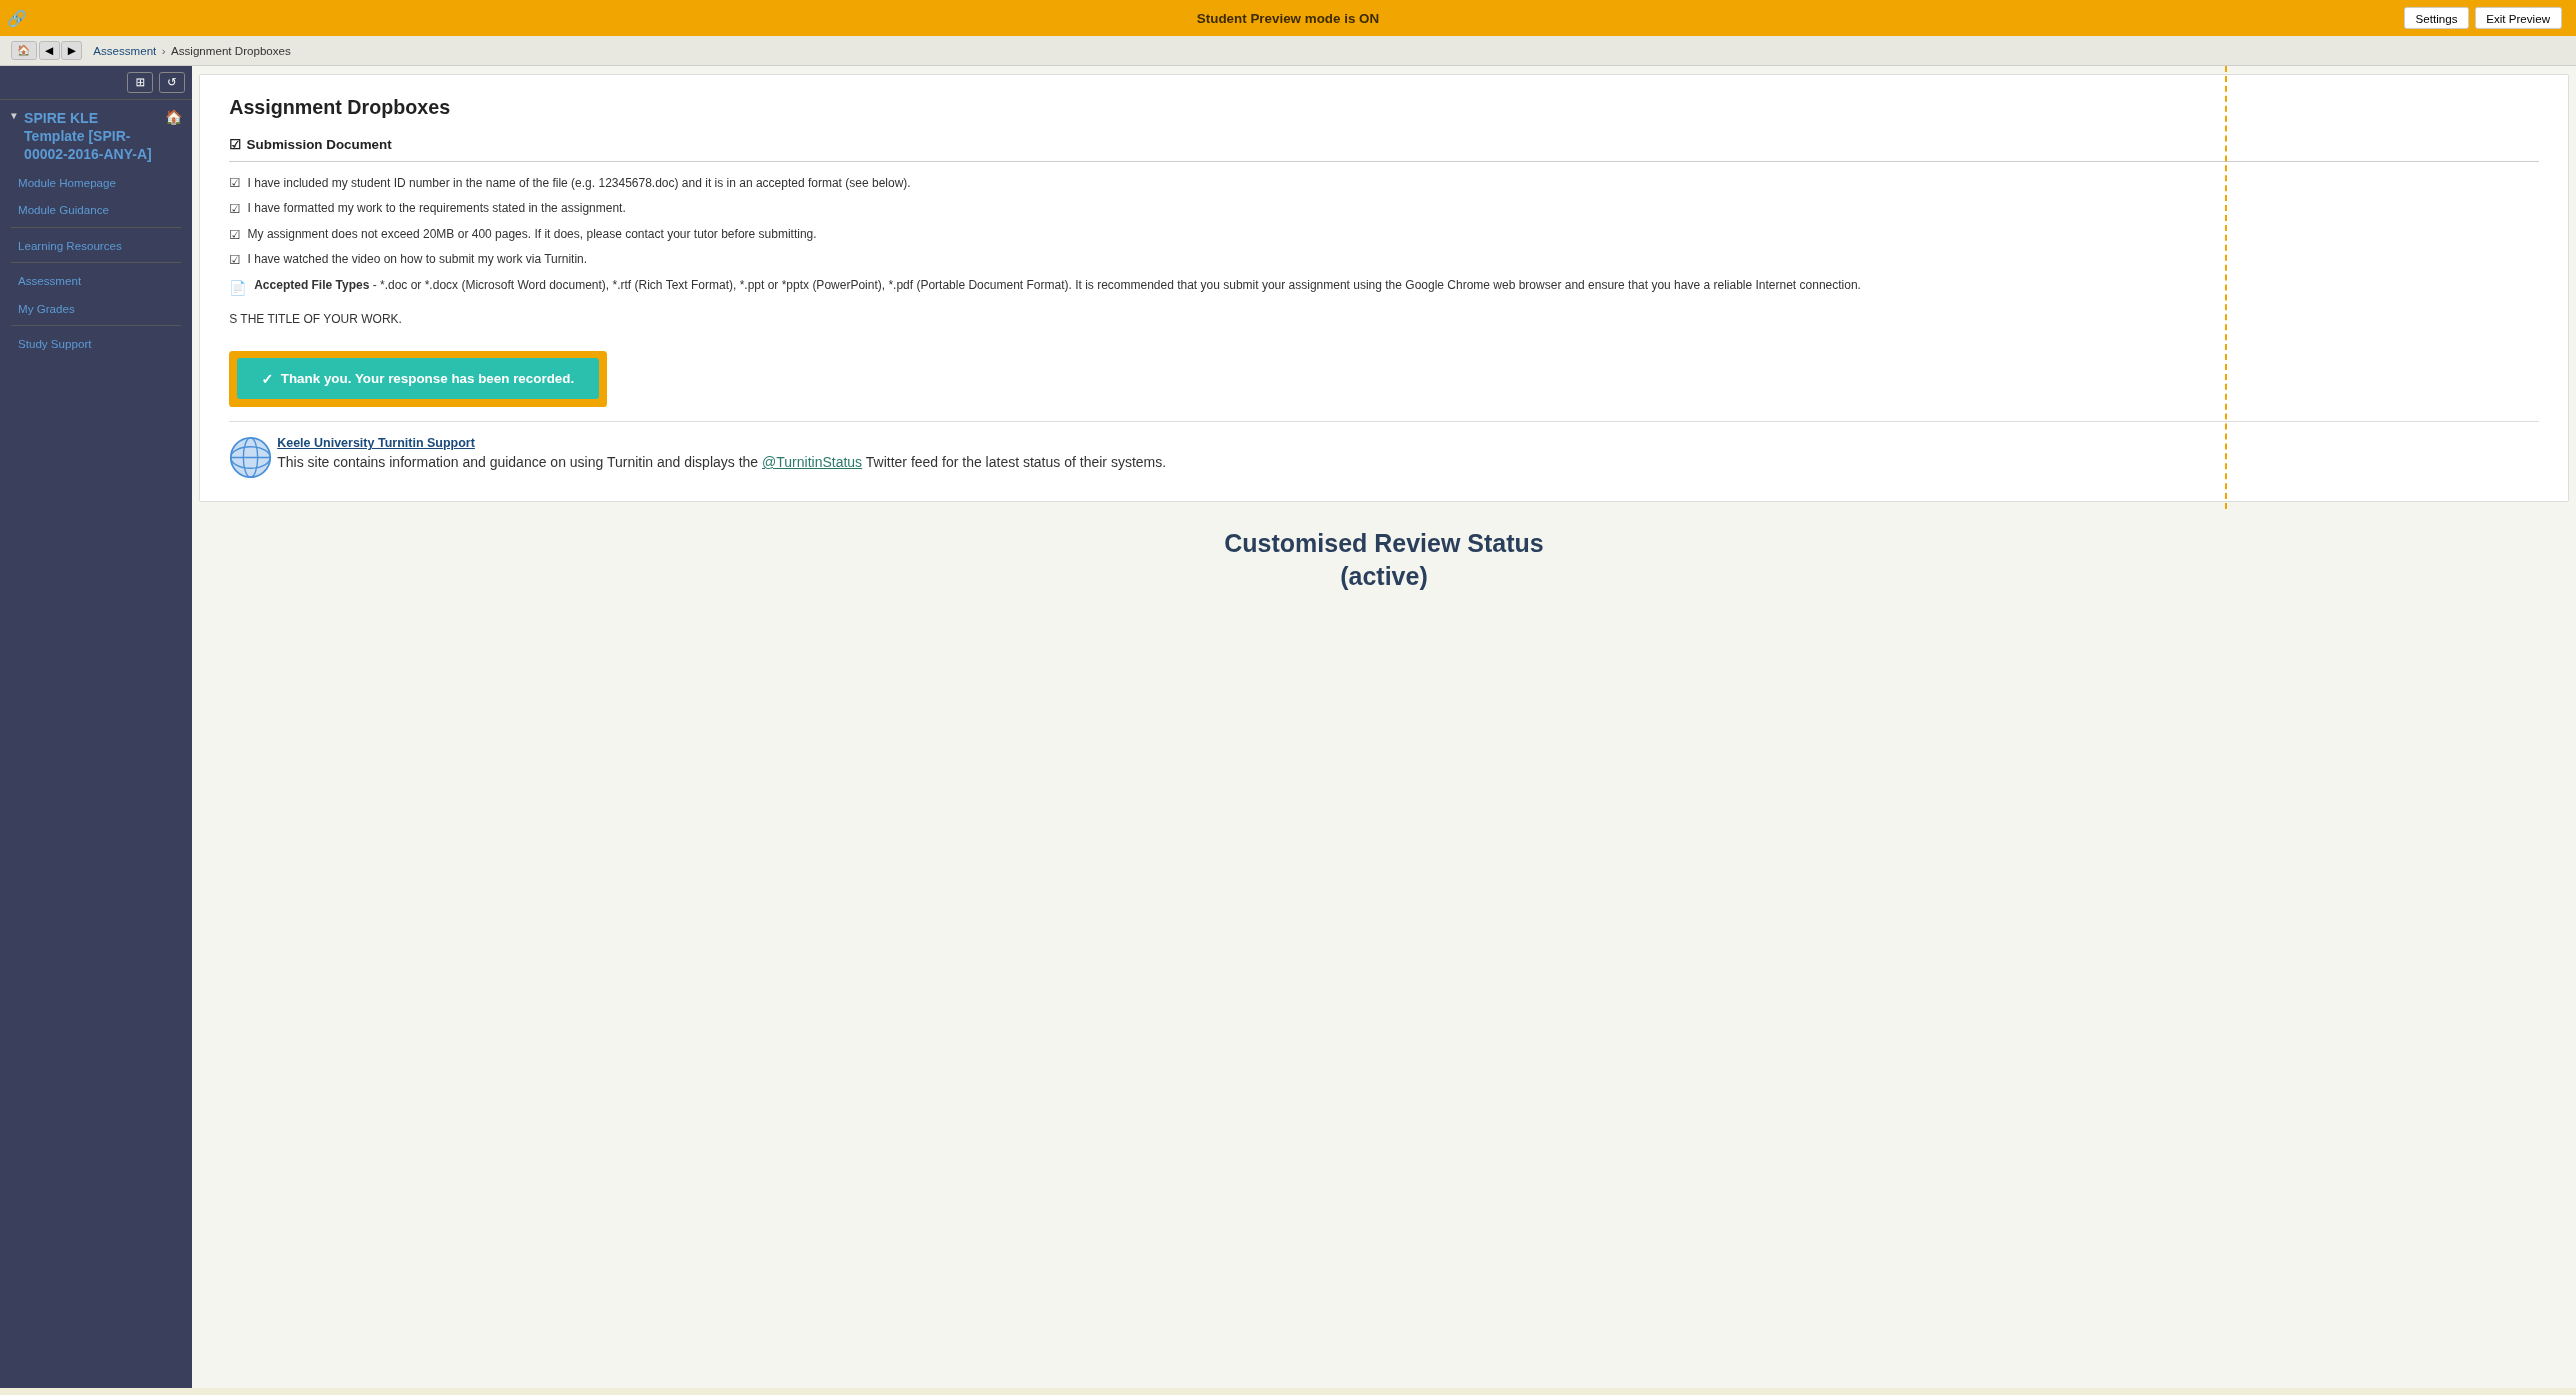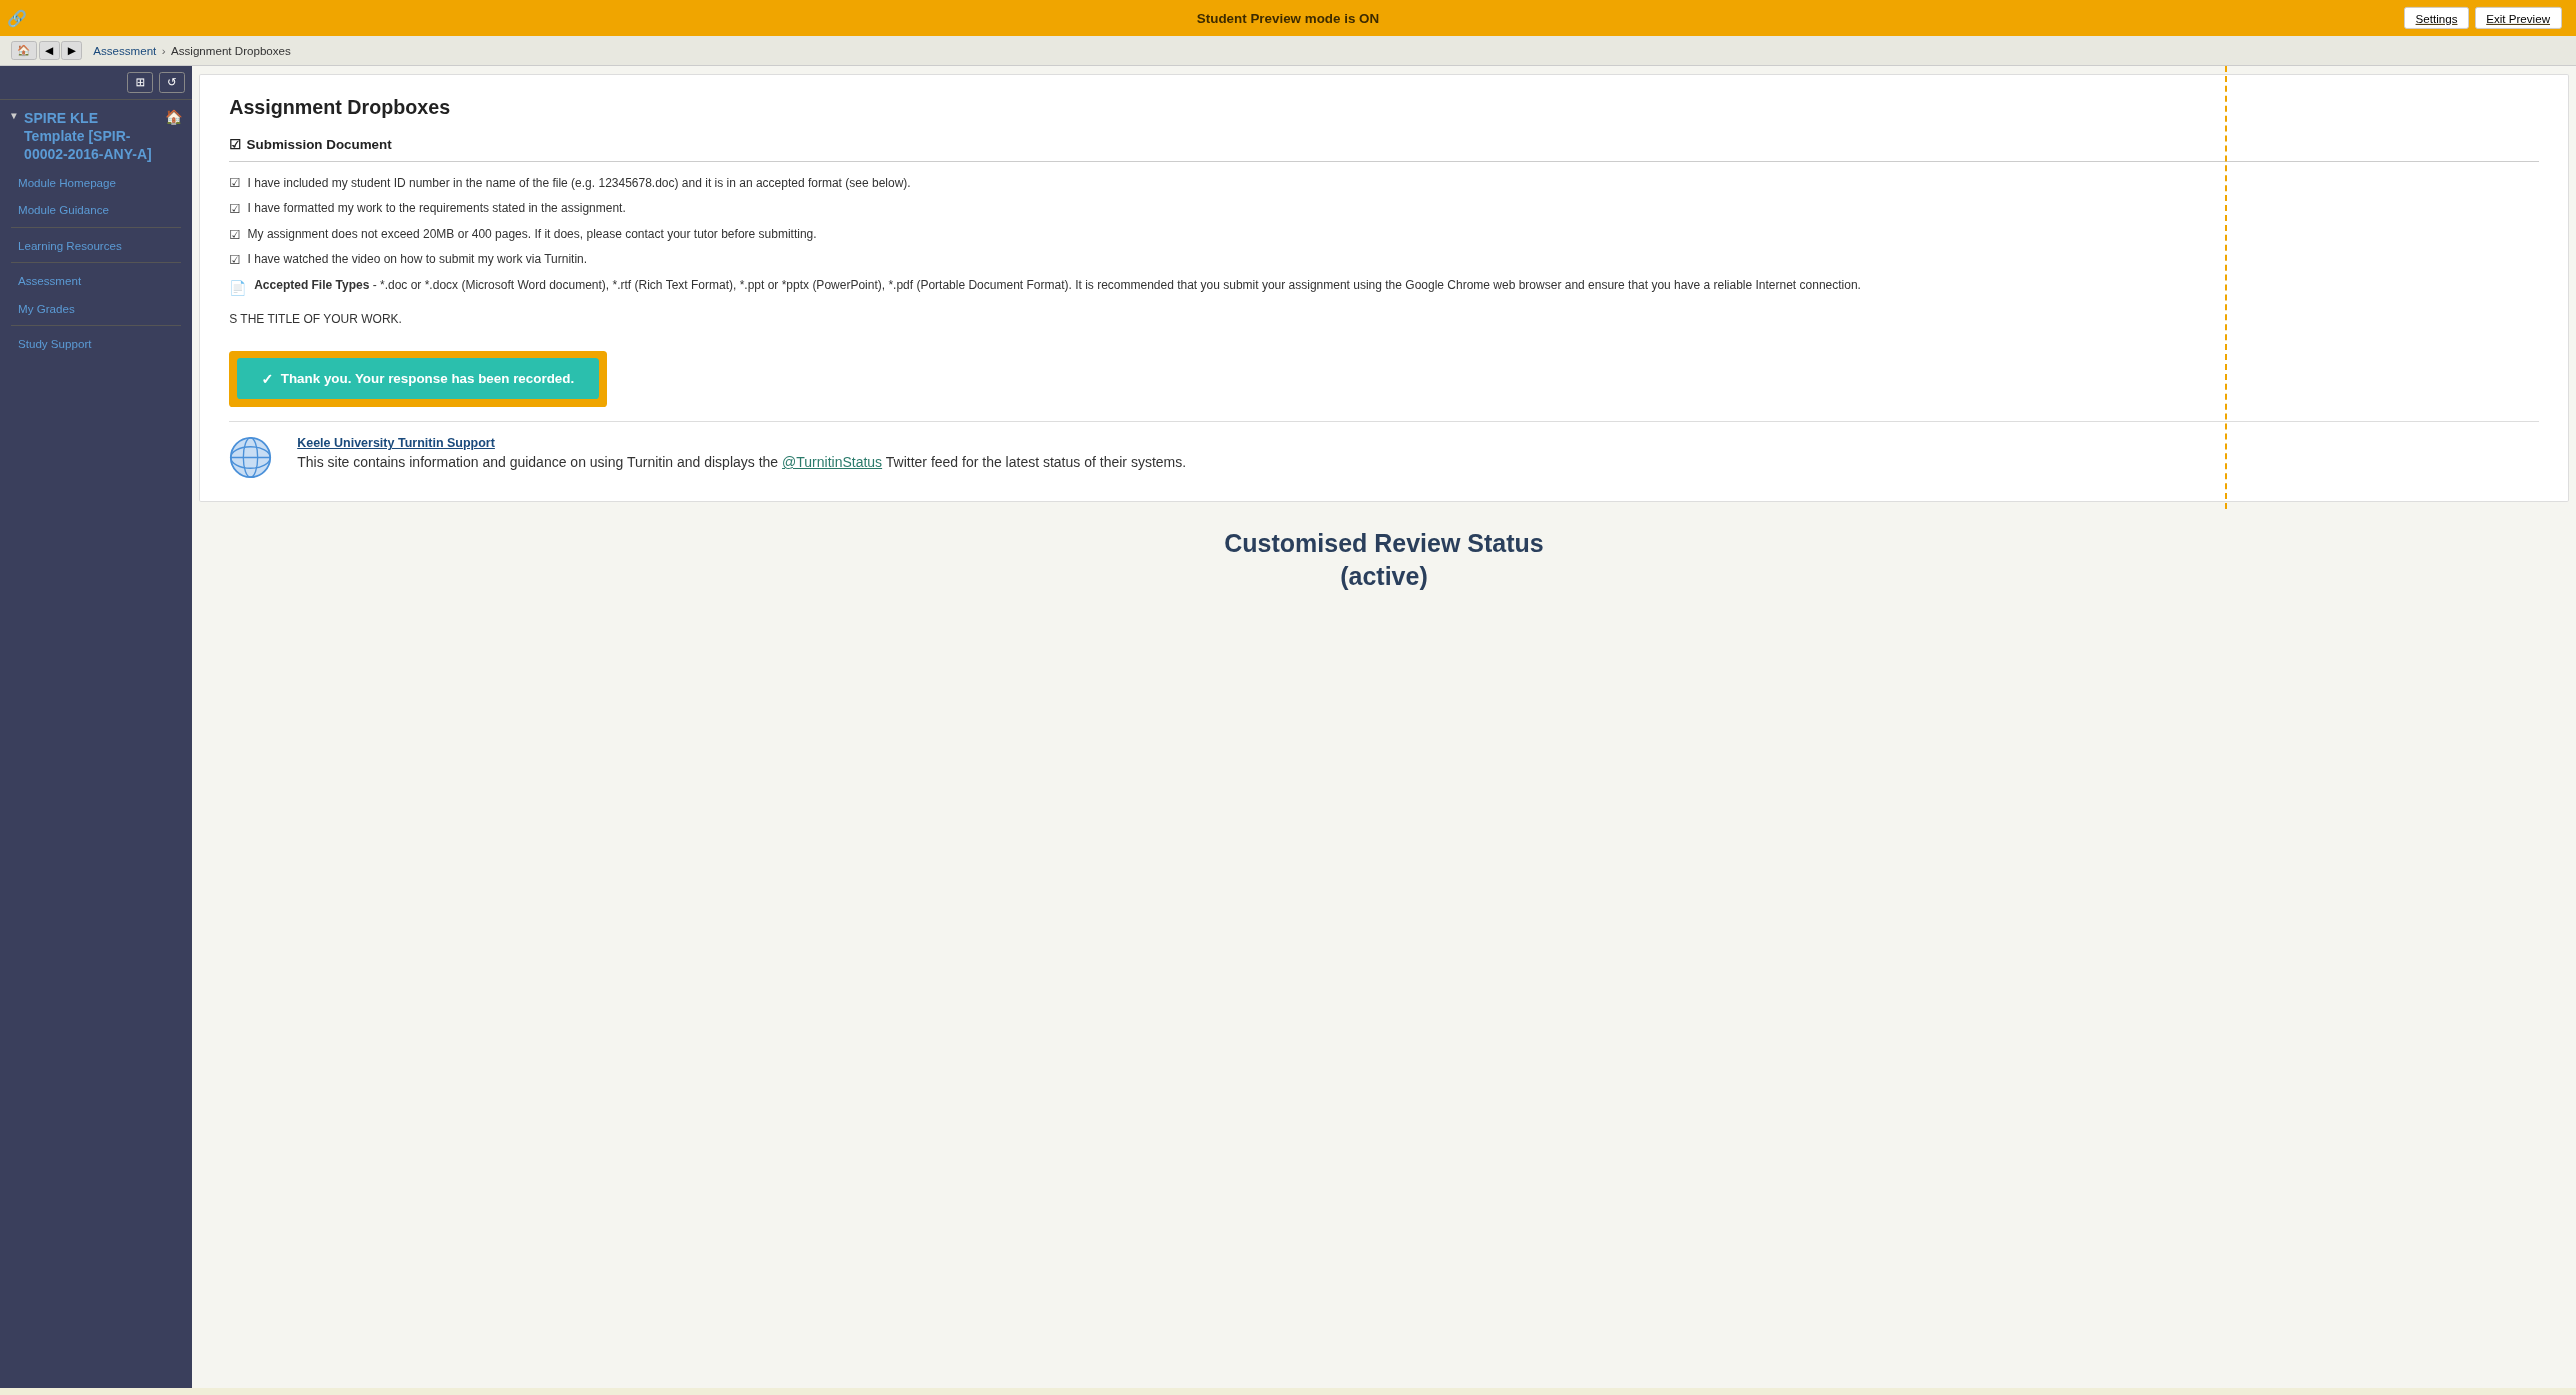--- a/index.html
+++ b/index.html
@@ -20,21 +20,20 @@
       min-height: 36px;
     }
     .top-banner-title { flex: 1; text-align: center; }
     .top-banner-buttons {
       position: absolute;
       right: 14.3px;
       top: 50%;
       transform: translateY(-50%);
       display: flex;
       gap: 5.4px;
-      text-decoration: underline;
     }
     .top-banner-buttons button {
       background: white;
       border: 0.9px solid #ccc;
       border-radius: 2.7px;
       padding: 3.6px 10.7px;
       font-size: 11.6px;
       cursor: pointer;
     }
     .top-banner-icon {
@@ -215,21 +214,21 @@
     }
     .toast-message .check { font-size: 14.3px; }
 
     
     .turnitin-section {
       border-top: 0.9px solid #ddd;
       padding-top: 14.3px;
       margin-top: 7.2px;
       display: flex;
       align-items: flex-start;
-      gap: 25px;
+      gap: 5px;
     }
     .turnitin-icon {
       width: 43px;
       height: 43px;
       flex-shrink: 0;
     }
     .turnitin-content {}
     .turnitin-title {
       font-size: 12.5px;
       font-weight: bold;

